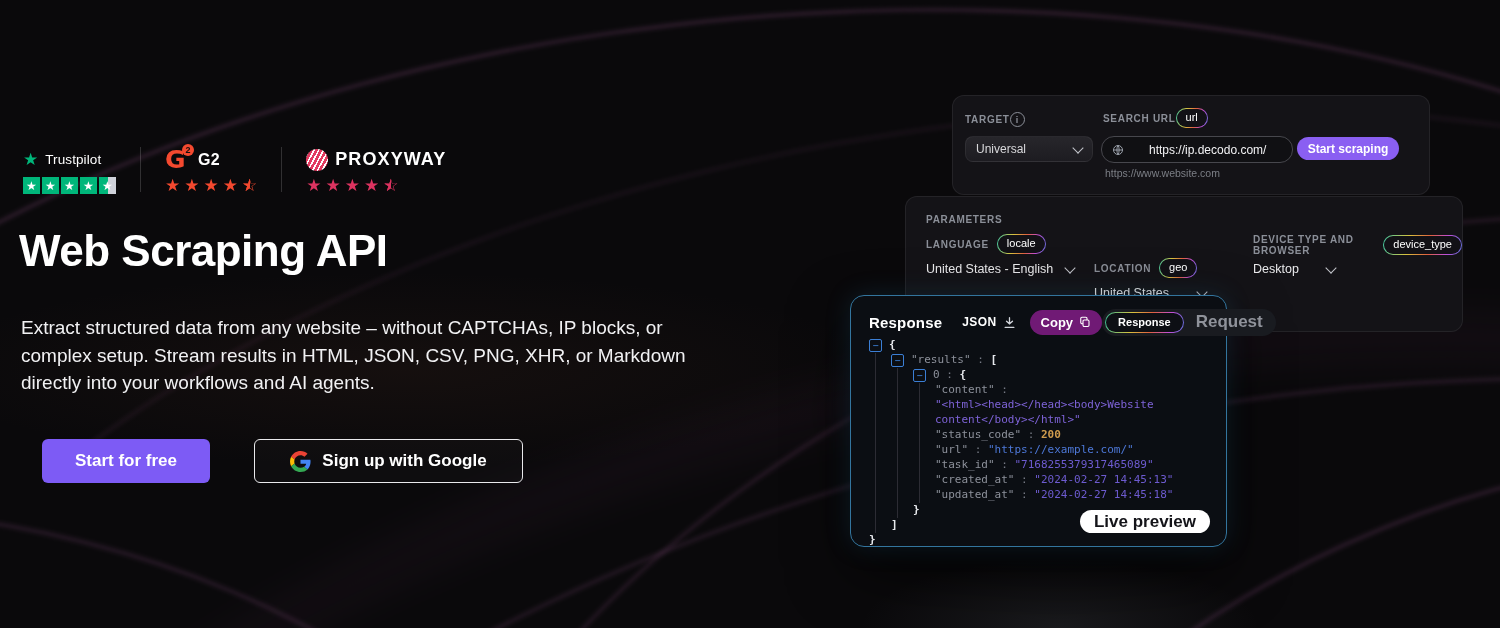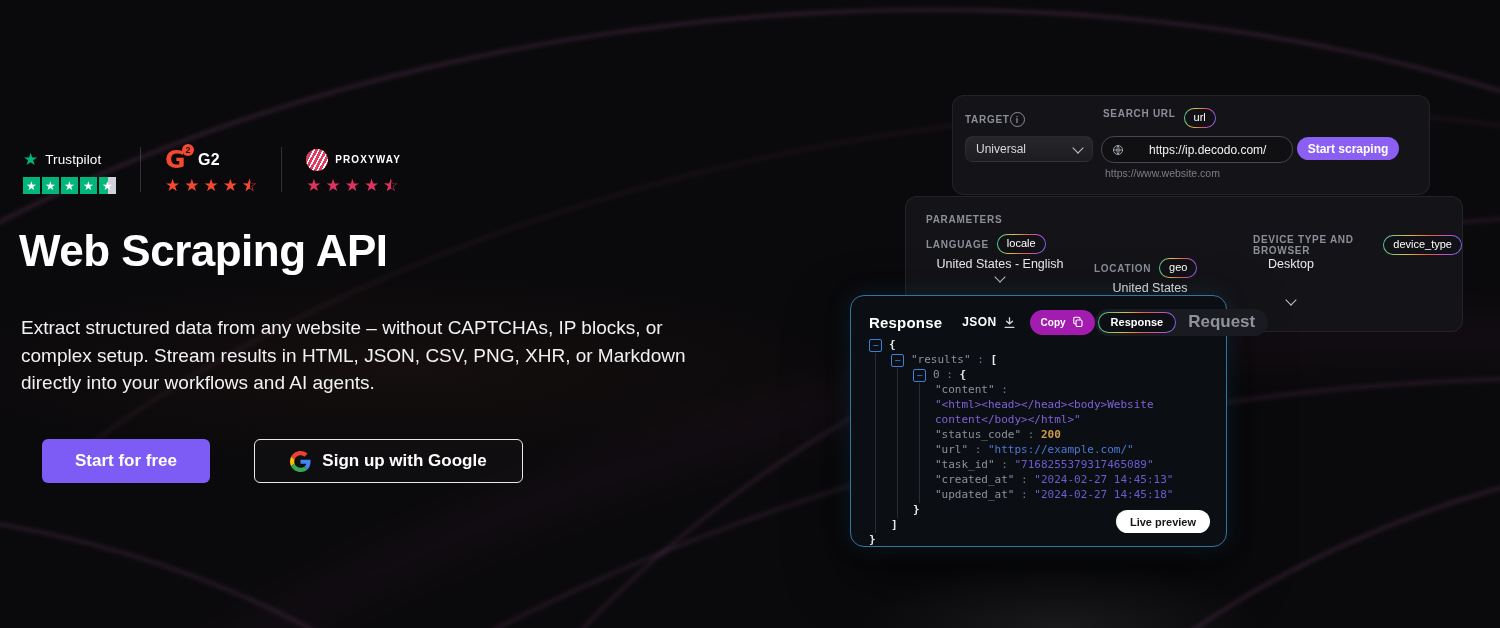--- a/index.html
+++ b/index.html
@@ -38,21 +38,21 @@
   .tbox{width:17px;height:17px;background:#00b67a;display:flex;align-items:center;justify-content:center;
         color:#fff;font-size:12px;line-height:12px;}
   .tbox.last{background:linear-gradient(90deg,#00b67a 52%,#cfd2da 52%);}
   .g2mark{position:relative;width:26px;height:25px;display:inline-block;}
   .g2mark b{font-size:25px;line-height:25px;color:#f4492f;font-weight:800;font-family:"DejaVu Sans",sans-serif;}
   .g2mark i{position:absolute;top:-3px;right:-3px;width:12px;height:12px;border-radius:50%;background:#f4492f;
             color:#140d0b;font-size:9px;font-weight:800;font-style:normal;display:flex;align-items:center;justify-content:center;}
   .g2-name{font-size:16px;font-weight:800;letter-spacing:.3px;}
   .pwmark{width:22px;height:22px;border-radius:50%;
           background:repeating-linear-gradient(118deg, rgba(255,255,255,0) 0 2.6px, #fff 2.6px 4.2px), #e23b60;}
-  .pw-name{font-size:10px;font-weight:800;letter-spacing:1.1px;}
+  .pw-name{font-size:18px;font-weight:800;letter-spacing:1.1px;}
   .stars{display:flex;gap:4px;font-size:17px;line-height:18px;}
   .stars.g2c{color:#f4492f;} .stars.pwc{color:#dd3360;}
   .half{position:relative;display:inline-block;}
   .half .ov{position:absolute;left:0;top:0;width:52%;overflow:hidden;}
 
   
   .h1{position:absolute;left:19px;top:226px;font-size:44px;font-weight:700;letter-spacing:-.5px;color:#fff;}
   .desc{position:absolute;left:21px;top:314px;width:702px;font-size:19px;line-height:27.5px;color:#f1f1f3;font-weight:400;}
   .ctas{position:absolute;left:20px;top:439px;display:flex;gap:44px;margin-left:22px;}
   .btn-primary{width:168px;height:44px;border-radius:6px;background:#7d5bf5;border:none;cursor:pointer;
@@ -68,63 +68,63 @@
   .gbadge{display:inline-flex;border-radius:10px;padding:1px;
           background:linear-gradient(100deg,#3ec9a7,#d8c23e 32%,#e0603e 58%,#c04fd8 80%,#5f6fd8);}
   .gbadge > span{background:#121116;border-radius:9px;padding:2px 9px 3px;font-size:11px;color:#fff;line-height:13px;white-space:nowrap;}
 
   
   .pA{left:952px;top:95px;width:476px;height:98px;}
   .pA .l-target{position:absolute;left:12px;top:16px;display:flex;align-items:center;gap:0;}
   .info{width:13px;height:13px;border:1.3px solid #8b8f98;border-radius:50%;display:inline-flex;
         align-items:center;justify-content:center;color:#8b8f98;font-size:9px;font-weight:700;}
   .info::after{content:"i";}
-  .pA .l-url{position:absolute;left:150px;top:12px;display:flex;align-items:flex-start;gap:8px;}
+  .pA .l-url{position:absolute;left:150px;top:12px;display:flex;align-items:center;}
   .select{display:flex;align-items:center;justify-content:space-between;cursor:pointer;
           background:linear-gradient(180deg,#27262b,#1d1c21);border:1px solid rgba(255,255,255,.06);
           border-radius:8px;color:#d8d8db;font-size:12px;padding:0 10px;}
   .pA .sel-target{position:absolute;left:12px;top:40px;width:106px;height:24px;}
   .urlbox{position:absolute;left:148px;top:40px;width:170px;height:25px;border-radius:13px;border:1px solid #47474d;
           background:#101013;display:flex;align-items:center;gap:25px;padding:0 10px;font-size:12px;color:#f2f2f4;}
   .pill-btn{position:absolute;left:344px;top:41px;width:102px;height:23px;border-radius:12px;border:none;cursor:pointer;
             background:#8a5ff2;color:#fff;font-size:12px;font-weight:700;font-family:inherit;}
   .hint{position:absolute;left:152px;top:71px;font-size:10.5px;color:#7c7f86;}
 
   
   .pB{left:905px;top:196px;width:556px;height:134px;}
   .pB .title{position:absolute;left:20px;top:17px;}
   .pcol-lbl{position:absolute;top:37px;display:flex;align-items:center;gap:8px;}
-  .pcol-val{position:absolute;top:60px;height:24px;display:flex;align-items:center;font-size:12.5px;color:#eaeaec;cursor:pointer;flex-direction:column;}
+  .pcol-val{position:absolute;top:60px;height:24px;display:flex;align-items:center;font-size:12.5px;color:#eaeaec;cursor:pointer;}
   .c1{left:20px;} .c2{left:188px;margin-top:24px;} .c3{left:347px;}
   .vgap{justify-content:space-between;}
 
   
   .pC{left:850px;top:295px;width:375px;height:250px;background:#0b0e13;border-radius:14px;z-index:3;
       border:1.5px solid #33759e;box-shadow:0 0 26px rgba(45,125,170,.18), 0 24px 60px rgba(0,0,0,.65);}
   .rp-header{position:absolute;left:0;top:0;right:0;height:36px;display:flex;align-items:center;padding:8px 10px 0 18px;}
   .rp-title{font-size:15px;font-weight:700;letter-spacing:.2px;margin-right:20px;}
   .json-grp{display:flex;align-items:center;gap:6px;margin-right:14px;cursor:pointer;}
   .json-lbl{font-size:12px;font-weight:700;letter-spacing:.4px;}
-  .copy-btn{display:flex;align-items:center;gap:6px;background:#a21caf;border:none;border-radius:13px;height:25px;
-            padding:0 11px;color:#fff;font-size:10px;font-weight:700;font-family:inherit;cursor:pointer;}
+  .copy-btn{display:flex;align-items:center;gap:6px;background:#701a75;border:none;border-radius:13px;height:25px;
+            padding:0 11px;color:#fff;font-size:13px;font-weight:700;font-family:inherit;cursor:pointer;}
   .tabgrp{margin-left:auto;background:#191b20;border-radius:14px;height:27px;display:flex;align-items:center;padding:0 3px;gap:2px;}
   .tab-on{display:inline-flex;border-radius:12px;padding:1px;cursor:pointer;
           background:linear-gradient(100deg,#35b895,#d8c23e 34%,#e0603e 58%,#c04fd8 82%,#5f6fd8);}
   .tab-on > span{background:#0d0f14;border-radius:11px;padding:3px 12px 4px;font-size:11px;font-weight:700;color:#fff;}
   .tab-off{font-size:17px;font-weight:700;color:#8f929a;padding:0 10px;cursor:pointer;}
   .code{position:absolute;left:18px;top:42px;right:8px;font-family:"DejaVu Sans Mono",monospace;font-size:11px;}
   .cl{display:flex;align-items:flex-start;height:15px;white-space:pre;}
   .gd{width:22px;height:15px;flex:0 0 22px;position:relative;}
   .gd::before{content:"";position:absolute;left:6px;top:0;bottom:0;border-left:1px solid #2c2c34;}
   .cbox{width:13px;height:13px;flex:0 0 13px;border:1.2px solid #3b7fd6;border-radius:2px;color:#3b7fd6;
         font-size:10px;line-height:10px;display:flex;align-items:center;justify-content:center;margin:1px 7px 0 0;box-sizing:border-box;}
   .c-w{color:#e8eaee;font-weight:700;} .c-k{color:#8d919b;} .c-p{color:#767a84;}
   .c-s{color:#7e63d8;} .c-s2{color:#6d5bd0;} .c-u{color:#4d78d8;} .c-n{color:#cf9c4e;font-weight:700;}
   .live-btn{position:absolute;right:16px;bottom:13px;height:23px;padding:0 14px;border-radius:12px;border:none;cursor:pointer;
-            background:#fff;color:#141419;font-size:11px;font-weight:700;font-family:inherit;}
+            background:#fff;color:#141419;font-size:17px;font-weight:700;font-family:inherit;}
 </style>
 </head>
 <body>
 
 <div class="stage">
 
   <div class="arc a1"></div>
   <div class="arc a2"></div>
   <div class="arc a3"></div>
   <div class="arc a4"></div>

